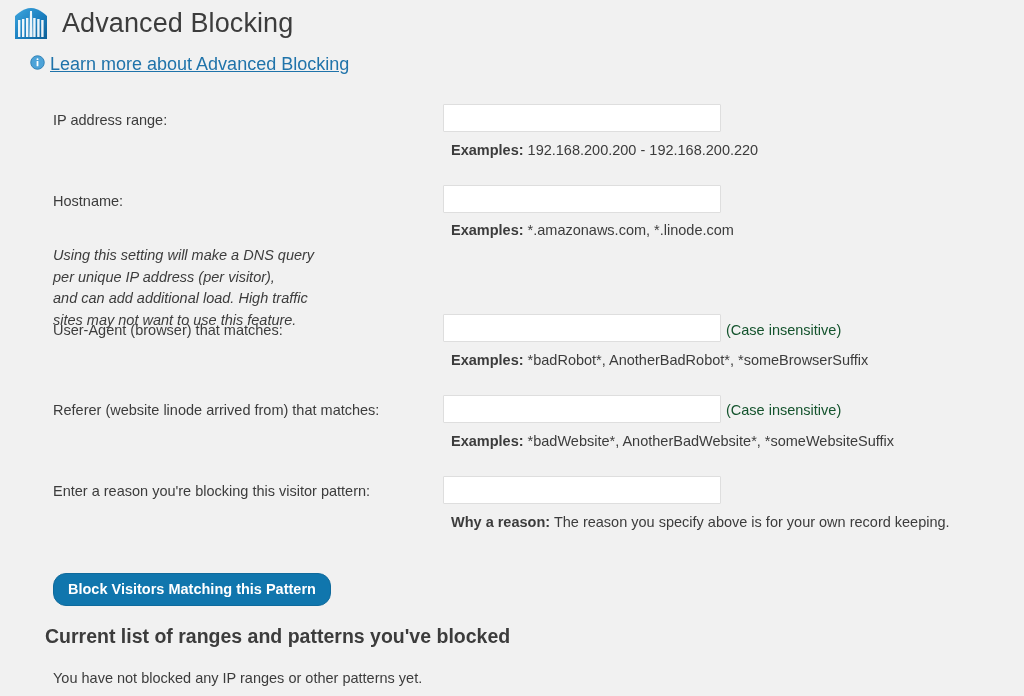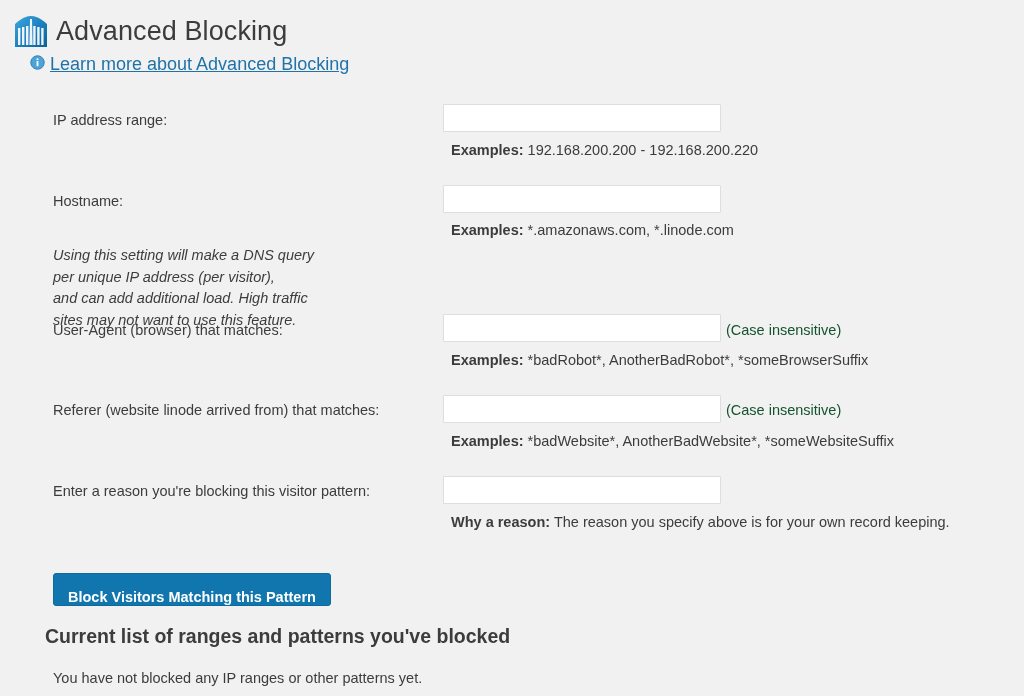--- a/index.html
+++ b/index.html
@@ -13,23 +13,24 @@
     font-family: "Liberation Sans", sans-serif;
     color: #32373c;
     overflow: hidden;
     position: relative;
   }
 
   
   .page-header {
     position: absolute;
     left: 14px;
-    top: 16px;
+    top: 8px;
     display: flex;
     align-items: center;
+    gap: 6px;
   }
   .brand-logo {
     width: 34px;
     height: 32px;
     margin-right: 8px;
     display: block;
   }
   .page-title {
     font-size: 27px;
     font-weight: 400;
@@ -121,24 +122,24 @@
     margin-top: 24px;
   }
 
   
   .primary-button {
     position: absolute;
     left: 53px;
     top: 573px;
     height: 33px;
     box-sizing: border-box;
-    padding: 8px 14px;
+    padding: 0 14px;
     background: #1076ad;
     border: 1px solid #0f6a9c;
-    border-radius: 3px;
+    border-radius: 13px;
     color: #ffffff;
     font-family: "Liberation Sans", sans-serif;
     font-size: 14.5px;
     font-weight: 700;
     line-height: 31px;
     cursor: pointer;
     white-space: nowrap;
   }
 
   

